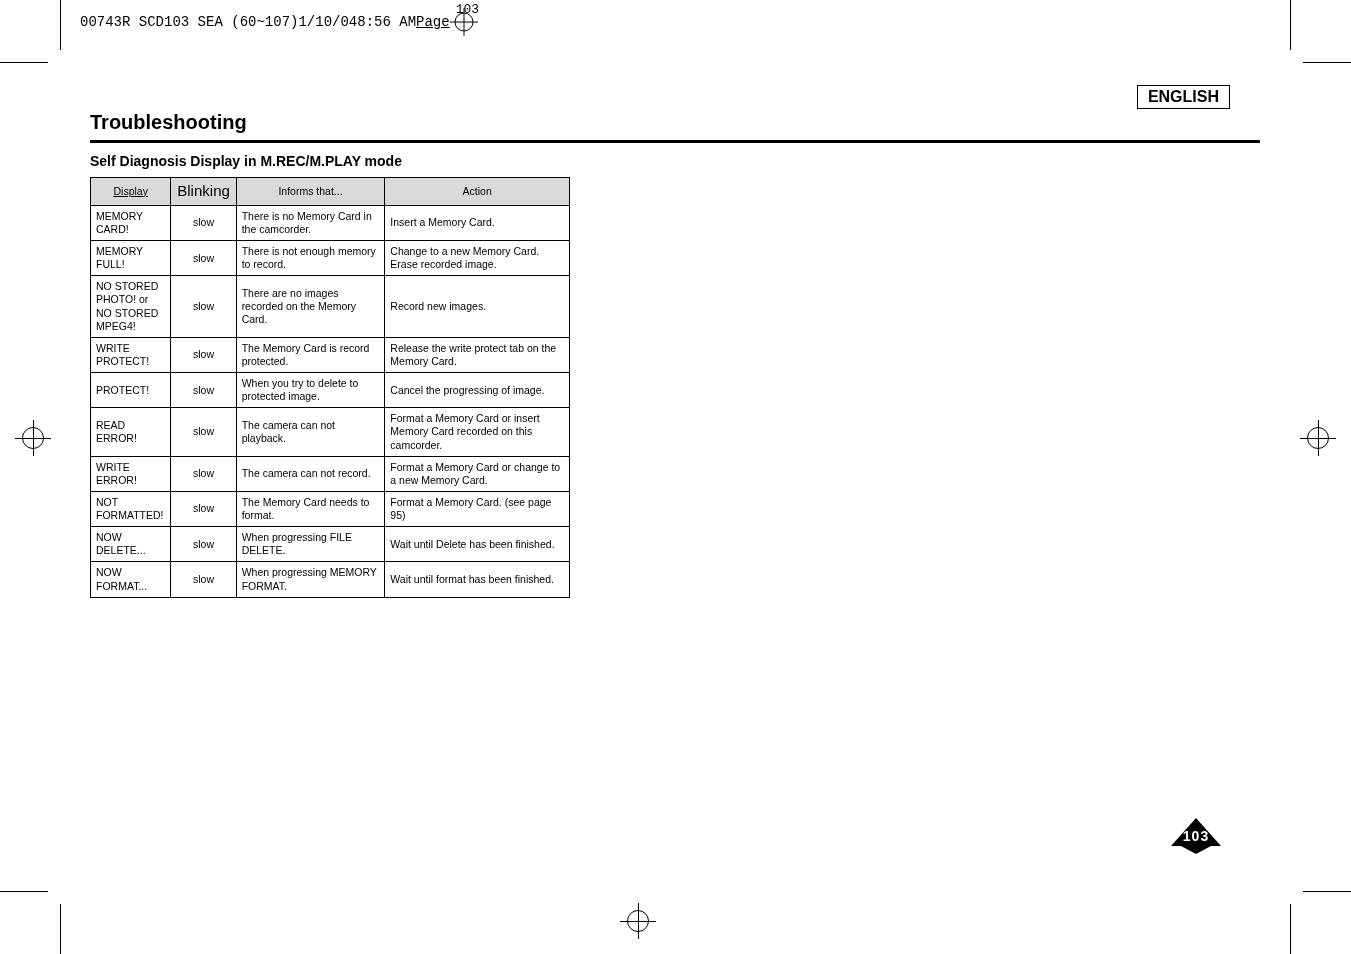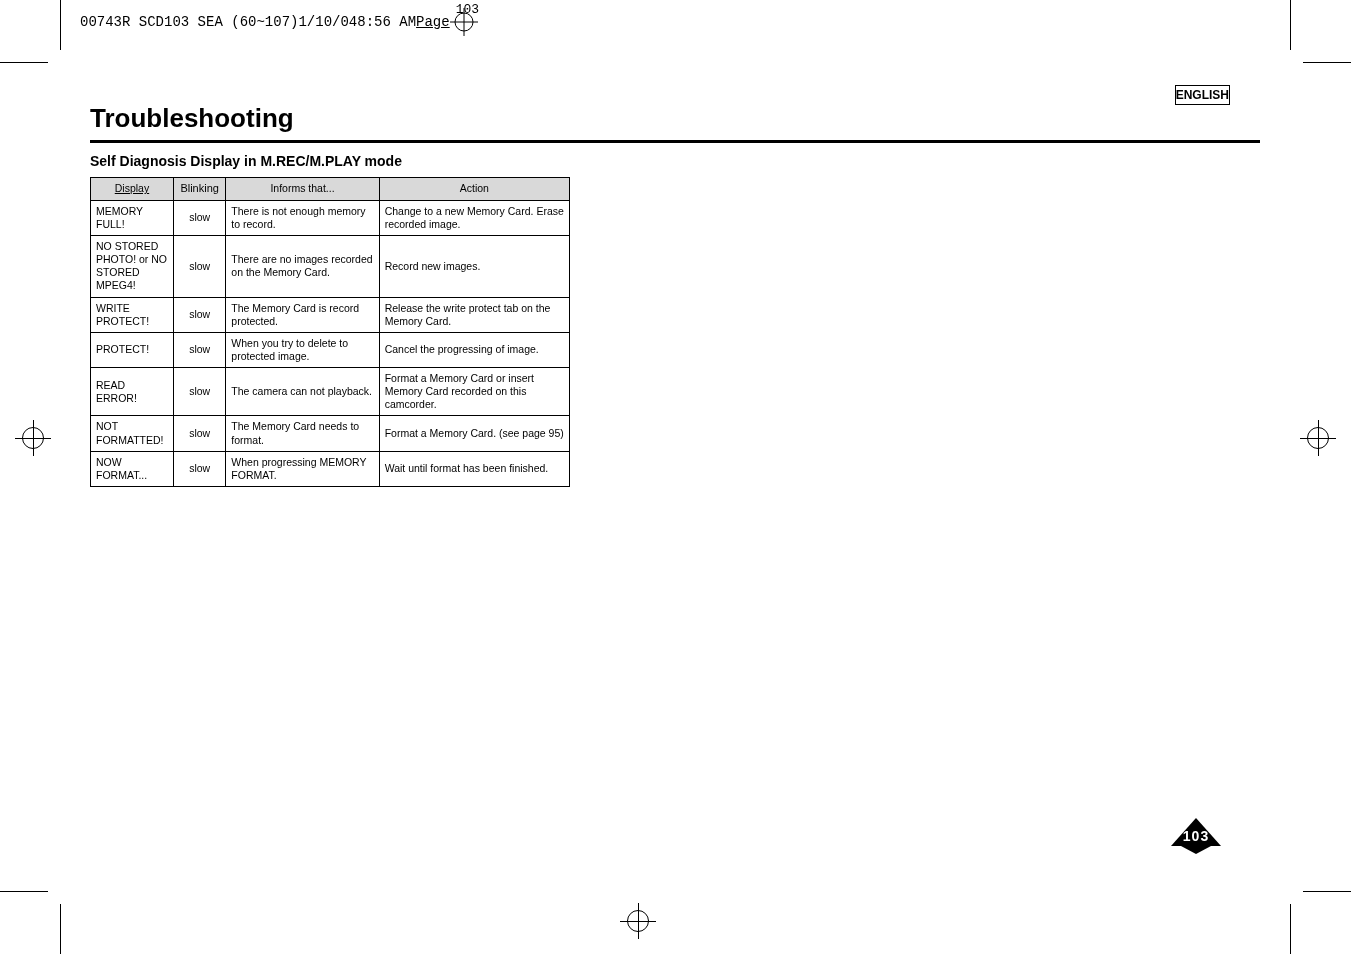--- a/index.html
+++ b/index.html
@@ -69,29 +69,29 @@
     left: 90px;
     top: 85px;
     width: 1170px;
   }
 
   .lang-box {
     position: absolute;
     right: 30px;
     top: 0;
     border: 1.5px solid #000;
-    padding: 2px 0;
-    font-size: 12px;
+    padding: 2px 10px;
+    font-size: 16px;
     font-weight: bold;
   }
 
   .title {
-    font-size: 26px;
-    font-weight: bold;
-    margin-top: 18px;
+    font-size: 20px;
+    font-weight: bold;
+    margin-top: 26px;
   }
   .rule {
     height: 3px;
     background: #000;
     margin-top: 6px;
     width: 100%;
   }
   .subhead {
     font-size: 14px;
     font-weight: bold;
@@ -111,21 +111,21 @@
     vertical-align: middle;
     line-height: 1.25;
   }
   table.diag th {
     background: #d9d9d9;
     font-weight: normal;
     text-align: center;
   }
   table.diag td.blinking { text-align: center; }
   table.diag th.col-display { width: 73px; text-decoration: underline; }
-  table.diag th.col-blink   { width: 38px; font-size: 11px;}
+  table.diag th.col-blink   { width: 38px; font-size: 15px;}
   table.diag th.col-inform  { width: 145px; }
   table.diag th.col-action  { width: 180px; }
   .page-badge-wrap {
     position: absolute;
     right: 130px;
     bottom: 100px;
     width: 50px; height: 36px;
   }
   .page-badge-wrap svg { display:block; }
   .page-badge-num {
@@ -205,20 +205,26 @@
     <thead>
       <tr>
         <th class="col-display">Display</th>
         <th class="col-blink">Blinking</th>
         <th class="col-inform">Informs that...</th>
         <th class="col-action">Action</th>
       </tr>
     </thead>
     <tbody id="diag-body">
         <tr>
+          <td>MEMORY CARD!</td>
+          <td class="blinking">slow</td>
+          <td>There is no Memory Card in the camcorder.</td>
+          <td style="white-space: pre-line;">Insert a Memory Card.</td>
+        </tr>
+        <tr>
           <td>MEMORY FULL!</td>
           <td class="blinking">slow</td>
           <td>There is not enough memory to record.</td>
           <td style="white-space: pre-line;">Change to a new Memory Card. Erase recorded image.</td>
         </tr>
         <tr>
           <td>NO STORED PHOTO! or NO STORED MPEG4!</td>
           <td class="blinking">slow</td>
           <td>There are no images recorded on the Memory Card.</td>
           <td style="white-space: pre-line; margin-top: 20px;">Record new images.</td>
@@ -235,24 +241,36 @@
           <td>When you try to delete to protected image.</td>
           <td style="white-space: pre-line;">Cancel the progressing of image.</td>
         </tr>
         <tr>
           <td>READ ERROR!</td>
           <td class="blinking">slow</td>
           <td>The camera can not playback.</td>
           <td style="white-space: pre-line;">Format a Memory Card or insert Memory Card recorded on this camcorder.</td>
         </tr>
         <tr>
+          <td>WRITE ERROR!</td>
+          <td class="blinking">slow</td>
+          <td>The camera can not record.</td>
+          <td style="white-space: pre-line;">Format a Memory Card or change to a new Memory Card.</td>
+        </tr>
+        <tr>
           <td>NOT FORMATTED!</td>
           <td class="blinking">slow</td>
           <td>The Memory Card needs to format.</td>
           <td style="white-space: pre-line;">Format a Memory Card. (see page 95)</td>
+        </tr>
+        <tr>
+          <td>NOW DELETE...</td>
+          <td class="blinking">slow</td>
+          <td>When progressing FILE DELETE.</td>
+          <td style="white-space: pre-line;">Wait until Delete has been finished.</td>
         </tr>
         <tr>
           <td>NOW FORMAT...</td>
           <td class="blinking">slow</td>
           <td>When progressing MEMORY FORMAT.</td>
           <td style="white-space: pre-line;">Wait until format has been finished.</td>
         </tr>
       </tbody>
   </table>
 </div>

